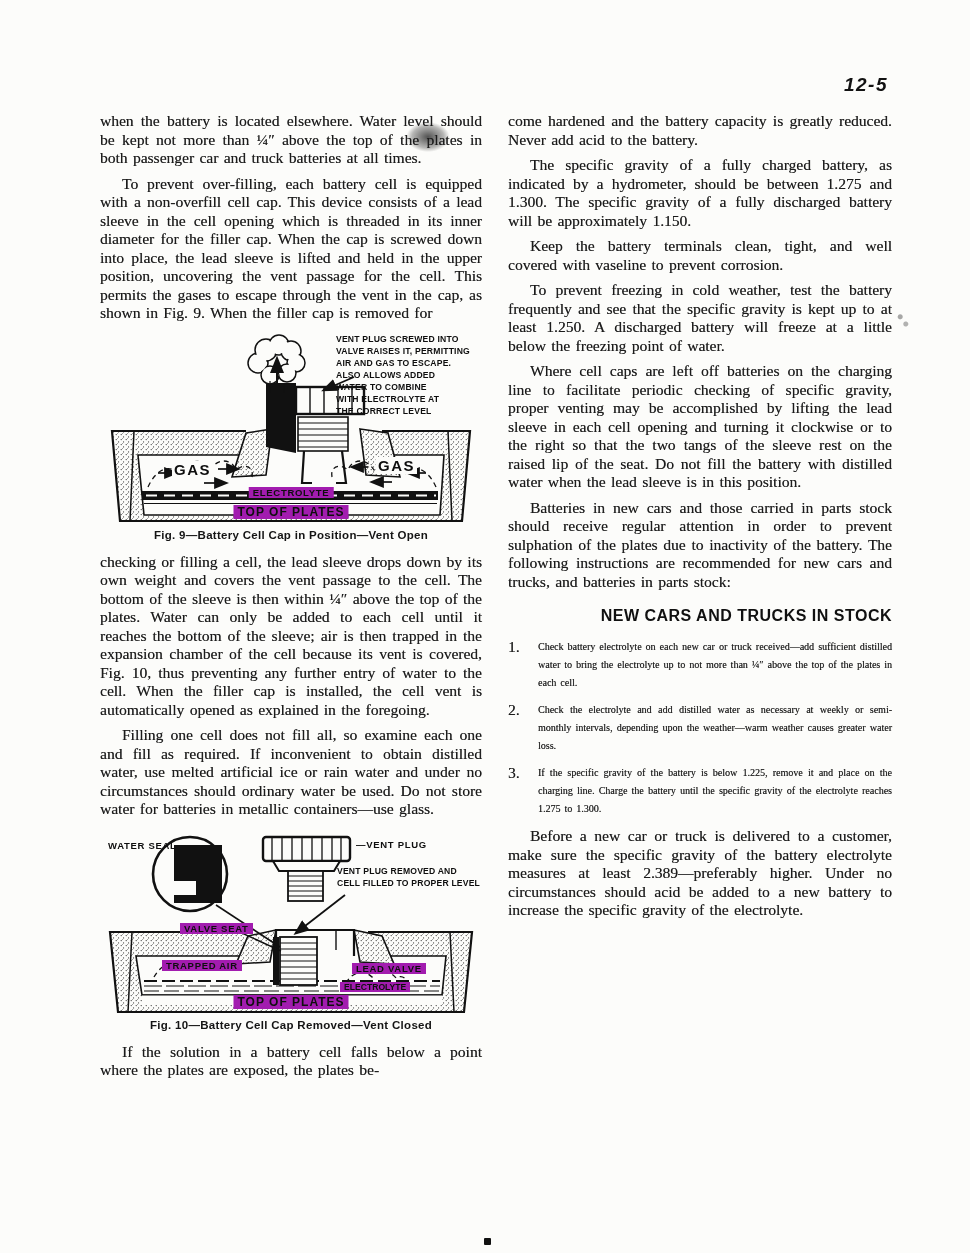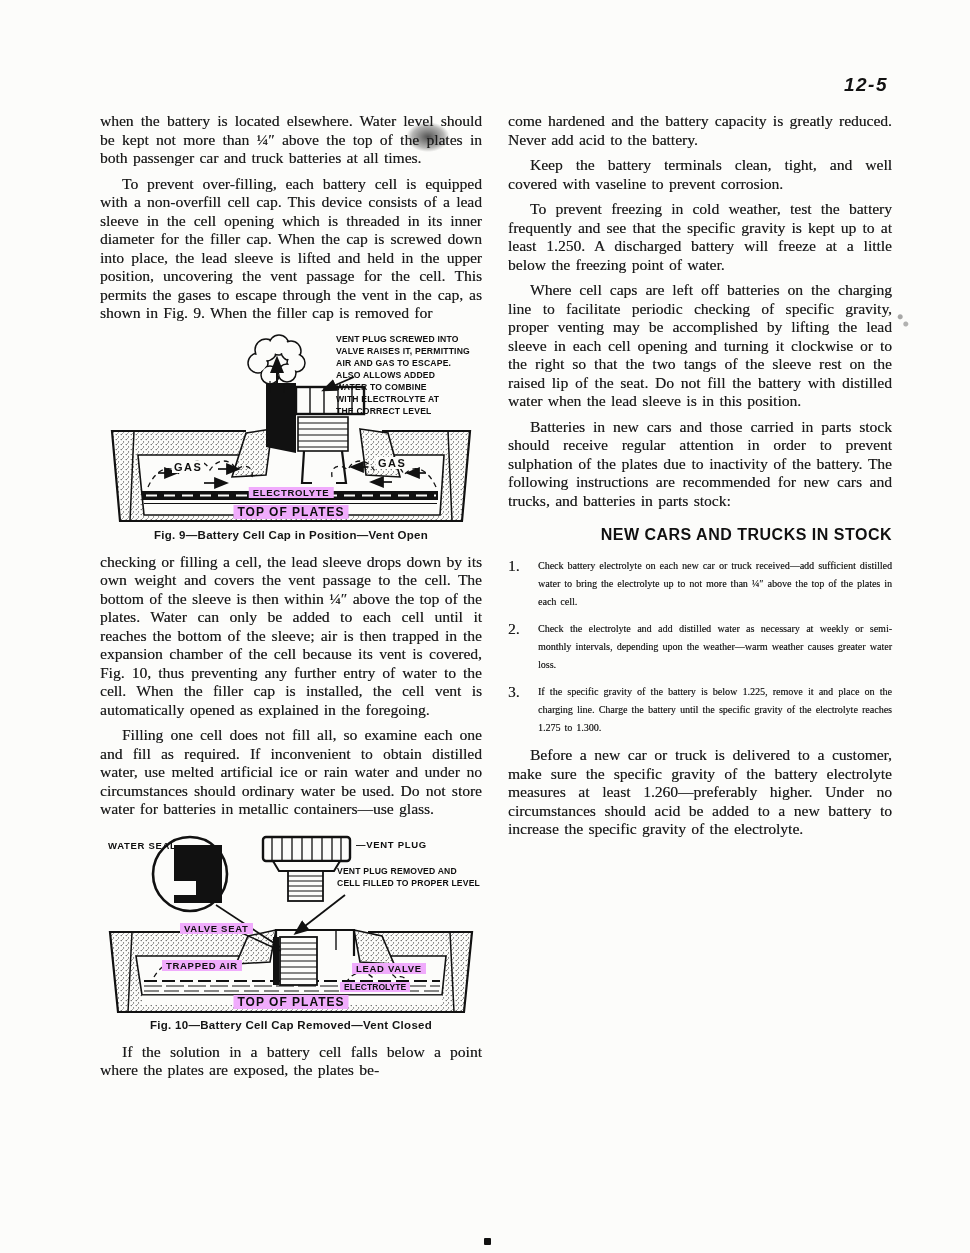--- a/index.html
+++ b/index.html
@@ -35,22 +35,22 @@
     font-family:"Liberation Sans", sans-serif;font-weight:bold;font-size:11.5px;
     text-align:center;letter-spacing:0.3px;margin-top:4px;color:#141414;
   }
   .fig-label{
     position:absolute;font-family:"Liberation Sans", sans-serif;font-weight:bold;
     color:#0e0e0e;white-space:nowrap;
   }
   .fig-note{white-space:pre-line;font-size:8.6px;line-height:12px;letter-spacing:0.2px;}
   .lab-9{font-size:9.5px;letter-spacing:0.7px;}
   .lab-10{font-size:12px;letter-spacing:1px;}
-  .lab-gas{font-size:11px;letter-spacing:1.5px;background:#fcfcfa;padding:0 2px;}
-  .white-box{background:#f0abfc;padding:0 4px;}
+  .lab-gas{font-size:15px;letter-spacing:1.5px;background:#fcfcfa;padding:0 2px;}
+  .white-box{background:#a21caf;padding:0 4px;}
   .artifact{position:absolute;pointer-events:none;}
   .smudge1{left:399px;top:117px;width:58px;height:40px;border-radius:50%;
     background:radial-gradient(closest-side, rgba(25,25,25,0.75), rgba(25,25,25,0.3) 55%, rgba(25,25,25,0) 75%);}
   .dot-bottom{left:484px;top:1238px;width:7px;height:7px;background:#111;border-radius:1px;}
   .marks-right{left:896px;top:312px;width:14px;height:16px;
     background:radial-gradient(circle at 30% 30%, rgba(40,40,40,0.4) 0 2px, transparent 3px),
                radial-gradient(circle at 70% 75%, rgba(40,40,40,0.35) 0 2px, transparent 3px);}
 </style>
 </head>
 <body>
@@ -194,20 +194,21 @@
       <span class="fig-label white-box" style="left:240px;top:153px;font-size:8.6px;">ELECTROLYTE</span>
       <span class="fig-label lab-10 white-box" style="left:50%;top:166px;transform:translateX(-50%);">TOP OF PLATES</span>
       <div class="fig-caption">Fig. 10—Battery Cell Cap Removed—Vent Closed</div>
     </div>
 
     <p class="indent">If the solution in a battery cell falls below a point where the plates are exposed, the plates be-</p>
   </div>
 
   <div class="col col-right">
     <p>come hardened and the battery capacity is greatly reduced. Never add acid to the battery.</p>
+    <p class="indent">The specific gravity of a fully charged battery, as indicated by a hydrometer, should be between 1.275 and 1.300. The specific gravity of a fully discharged battery will be approximately 1.150.</p>
     <p class="indent">Keep the battery terminals clean, tight, and well covered with vaseline to prevent corrosion.</p>
     <p class="indent">To prevent freezing in cold weather, test the battery frequently and see that the specific gravity is kept up to at least 1.250. A discharged battery will freeze at a little below the freezing point of water.</p>
     <p class="indent">Where cell caps are left off batteries on the charging line to facilitate periodic checking of specific gravity, proper venting may be accomplished by lifting the lead sleeve in each cell opening and turning it clockwise or to the right so that the two tangs of the sleeve rest on the raised lip of the seat. Do not fill the battery with distilled water when the lead sleeve is in this position.</p>
     <p class="indent">Batteries in new cars and those carried in parts stock should receive regular attention in order to prevent sulphation of the plates due to inactivity of the battery. The following instructions are recommended for new cars and trucks, and batteries in parts stock:</p>
 
     <div class="section-heading">NEW CARS AND TRUCKS IN STOCK</div>
 
     <div class="num-list">
       <div class="li">
         <span class="num">1.</span>
@@ -216,19 +217,19 @@
       <div class="li">
         <span class="num">2.</span>
         <div class="li-text">Check the electrolyte and add distilled water as necessary at weekly or semi-monthly intervals, depending upon the weather—warm weather causes greater water loss.</div>
       </div>
       <div class="li">
         <span class="num">3.</span>
         <div class="li-text">If the specific gravity of the battery is below 1.225, remove it and place on the charging line. Charge the battery until the specific gravity of the electrolyte reaches 1.275 to 1.300.</div>
       </div>
     </div>
 
-    <p class="indent">Before a new car or truck is delivered to a customer, make sure the specific gravity of the battery electrolyte measures at least 1.260—preferably higher. Under no circumstances should acid be added to a new battery to increase the specific gravity of the electrolyte.</p>
+    <p class="indent">Before a new car or truck is delivered to a customer, make sure the specific gravity of the battery electrolyte measures at least 2.389—preferably higher. Under no circumstances should acid be added to a new battery to increase the specific gravity of the electrolyte.</p>
   </div>
 
   <div class="artifact smudge1"></div>
   <div class="artifact marks-right"></div>
   <div class="artifact dot-bottom"></div>
 </div>
 
 </body></html>

